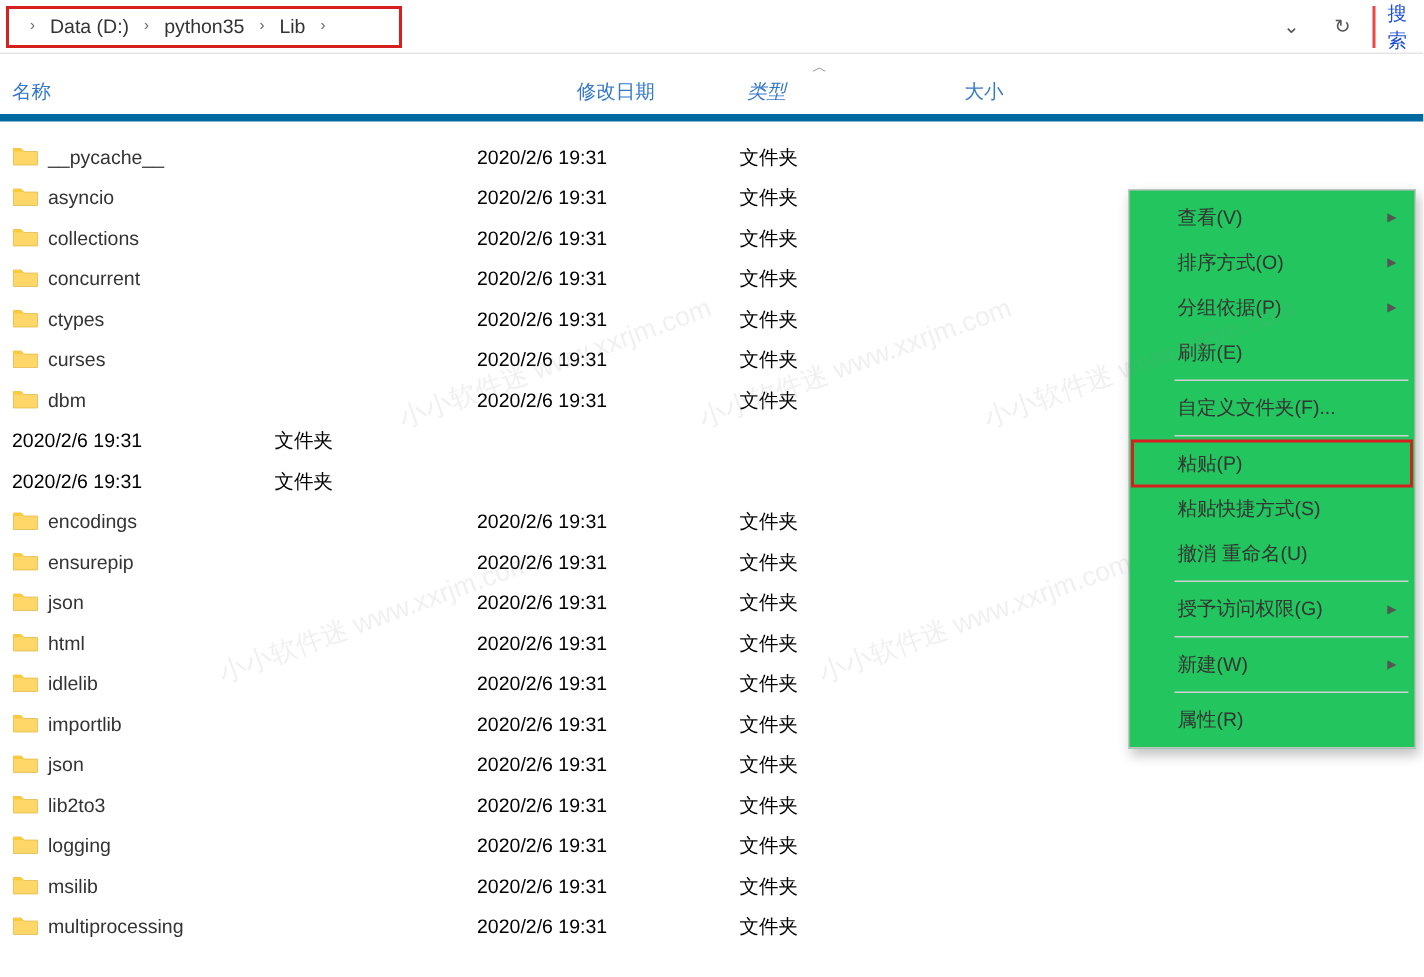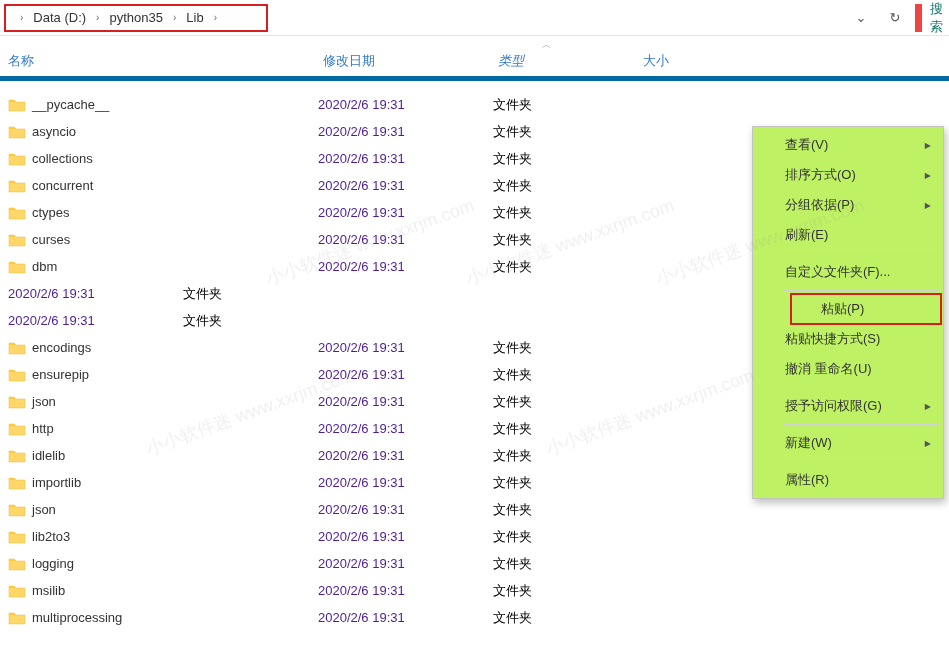--- a/index.html
+++ b/index.html
@@ -52,42 +52,42 @@
       padding-right: 10px;
     }
     .addr-btn {
       color: #555;
       cursor:pointer;
       width:20px;
       text-align:center;
     }
     .search-box {
       width: 30px;
-      border-left: 7px solid #ef4444;
+      border-left: 2px solid #ef4444;
       height: 28px;
       display:flex;
       align-items:center;
       padding-left:8px;
-      color:#0f766e;
+      color:#1d4ed8;
     }
     .sort-indicator {
       text-align:center;
       color:#888;
       font-size:10px;
       padding: 2px 0 0 144px;
       height:14px;
     }
     .columns-header {
       display:flex;
       padding: 2px 0 6px 8px;
       color:#3378c8;
       border-bottom: 5px solid #0369a1;
     }
     .col-name { width: 315px; }
-    .col-date { width: 175px; }
+    .col-date { width: 175px; text-align: center; }
     .col-type { width: 145px; font-style: italic; }
     .col-size { width: 100px; }
     .col {
       cursor:pointer;
     }
     .file-list {
       padding-top: 10px;
     }
     .file-row {
       display:flex;
@@ -95,30 +95,30 @@
       height: 27px;
       padding-left: 8px;
     }
     .folder-icon {
       width:18px;
       height:14px;
       margin-right: 6px;
       display:inline-block;
     }
     .folder-icon svg { display:block; }
-    .cell-name { width: 310px; display:flex; align-items:flex-end; }
-    .cell-date { width: 175px; color:#4c1d95; }
+    .cell-name { width: 310px; display:flex; align-items:flex-start; }
+    .cell-date { width: 175px; color:#000000; }
     .cell-type { width: 145px; color:#000000; }
     .cell-size { width: 100px; }
     .context-menu {
       position:absolute;
       top: 126px;
       left: 752px;
       width: 192px;
-      background:#bef264;
+      background:#22c55e;
       border: 1px solid #c4c4c4;
       box-shadow: 2px 4px 8px rgba(0,0,0,0.25);
       padding: 3px 2px;
     }
     .menu-item {
       padding: 6px 14px 6px 30px;
       cursor:pointer;
       position:relative;
     }
     .menu-item.has-sub::after {
@@ -131,21 +131,20 @@
       transform:translateY(-50%);
     }
     .menu-sep {
       height:1px;
       background:#d0d0d0;
       margin: 3px 2px 3px 28px;
     }
     .menu-item.highlighted {
       outline: 2px solid #d62020;
       outline-offset: -1px;
-      margin-left: 36px;
     }
     .watermark {
       position:absolute;
       color: rgba(150,150,150,0.14);
       font-size: 18px;
       transform: rotate(-20deg);
       pointer-events:none;
       white-space:nowrap;
     }
   </style>
@@ -331,21 +330,21 @@
       <div class="cell-size"></div>
     </div>
     <div class="file-row">
       <div class="cell-name">
         <span class="folder-icon">
           <svg width="18" height="14" viewBox="0 0 18 14">
             <path d="M1 2 L6 2 L8 4 L17 4 L17 13 L1 13 Z" fill="#ffd768" stroke="#e0b84a" stroke-width="0.5"></path>
             <path d="M1 2 L6 2 L8 4 L1 4 Z" fill="#ffca3a"></path>
           </svg>
         </span>
-        <span>http</span>
+        <span>html</span>
       </div>
       <div class="cell-date">2020/2/6 19:31</div>
       <div class="cell-type">文件夹</div>
       <div class="cell-size"></div>
     </div>
     <div class="file-row">
       <div class="cell-name">
         <span class="folder-icon">
           <svg width="18" height="14" viewBox="0 0 18 14">
             <path d="M1 2 L6 2 L8 4 L17 4 L17 13 L1 13 Z" fill="#ffd768" stroke="#e0b84a" stroke-width="0.5"></path>

